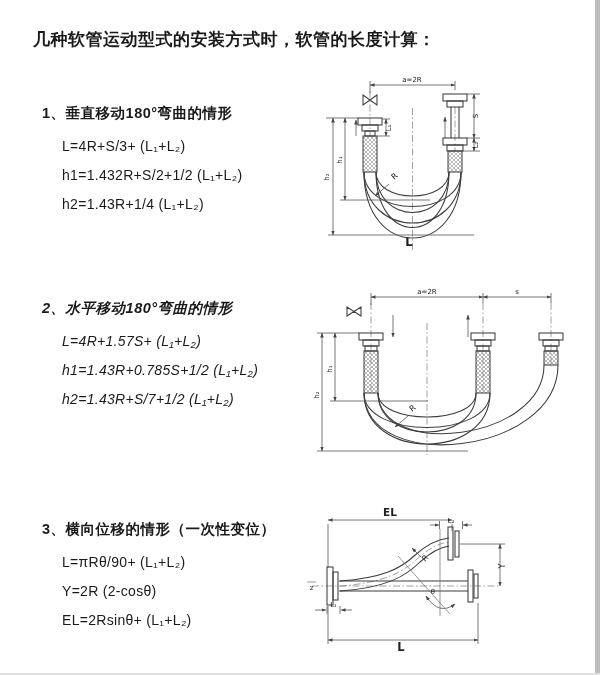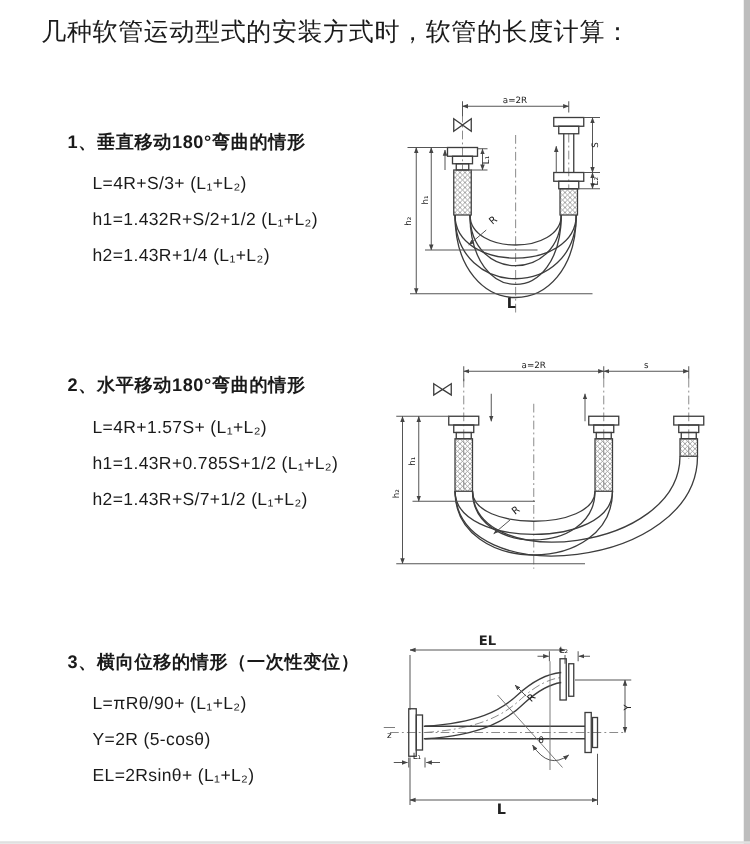--- a/index.html
+++ b/index.html
@@ -1,24 +1,24 @@
 <!DOCTYPE html>
 <html><head>
 <meta charset="utf-8">
 <style>
   html,body{margin:0;padding:0;}
   body{
     width:600px;height:675px;position:relative;background:#ffffff;overflow:hidden;
     font-family:"Liberation Sans","DejaVu Sans",sans-serif;color:#1a1a1a;
   }
-  .page-title{position:absolute;left:33px;top:12px;font-size:20px;font-weight:400;letter-spacing:.5px;}
-  .sec{position:absolute;left:42px;width:275px;margin-left:12px;}
+  .page-title{position:absolute;left:33px;top:28px;font-size:17px;font-weight:700;letter-spacing:.5px;}
+  .sec{position:absolute;left:42px;width:275px;}
   .sec-heading{font-size:14.5px;font-weight:700;margin:0 0 9px 0;letter-spacing:.5px;}
   .formula{font-size:14px;font-weight:400;margin:0 0 0 20px;line-height:29px;height:29px;letter-spacing:.3px;white-space:nowrap;}
-  #sec1{top:104px;} #sec2{top:299px;} #sec3{top:520px;}
+  #sec1{top:104px;} #sec2{top:299px;font-style:italic;} #sec3{top:520px;}
   .diagram{position:absolute;}
   #d1{left:312px;top:70px;} #d2{left:308px;top:283px;} #d3{left:300px;top:500px;text-decoration:underline;}
   svg{display:block;}
   svg text{font-family:"DejaVu Sans",sans-serif;fill:#222;}
   .dt{font-size:7px;}
   .rl{font-size:8px;}
   .bl{font-size:11.5px;font-weight:bold;}
   .el{font-size:10.5px;font-weight:bold;}
   .main{stroke:#3d3d3d;stroke-width:1.05;fill:none;}
   .thin{stroke:#6a6a6a;stroke-width:.7;fill:none;}
@@ -44,21 +44,21 @@
 <section class="sec" id="sec2">
   <div class="sec-heading">2、水平移动180°弯曲的情形</div>
   <div class="formula">L=4R+1.57S+ (L₁+L₂)</div>
   <div class="formula">h1=1.43R+0.785S+1/2 (L₁+L₂)</div>
   <div class="formula">h2=1.43R+S/7+1/2 (L₁+L₂)</div>
 </section>
 
 <section class="sec" id="sec3">
   <div class="sec-heading">3、横向位移的情形（一次性变位）</div>
   <div class="formula">L=πRθ/90+ (L₁+L₂)</div>
-  <div class="formula">Y=2R (5-cosθ)</div>
+  <div class="formula">Y=2R (2-cosθ)</div>
   <div class="formula">EL=2Rsinθ+ (L₁+L₂)</div>
 </section>
 
 <div class="diagram" id="d1">
 <svg width="280" height="190" viewBox="0 0 280 190">
   <defs>
     <marker id="a1" viewBox="0 0 8 8" refX="7.5" refY="4" markerWidth="6" markerHeight="6" orient="auto-start-reverse">
           <path d="M0 1 L8 4 L0 7 Z" fill="#444"></path>
         </marker>
     <pattern id="b1" width="4" height="4" patternUnits="userSpaceOnUse">

